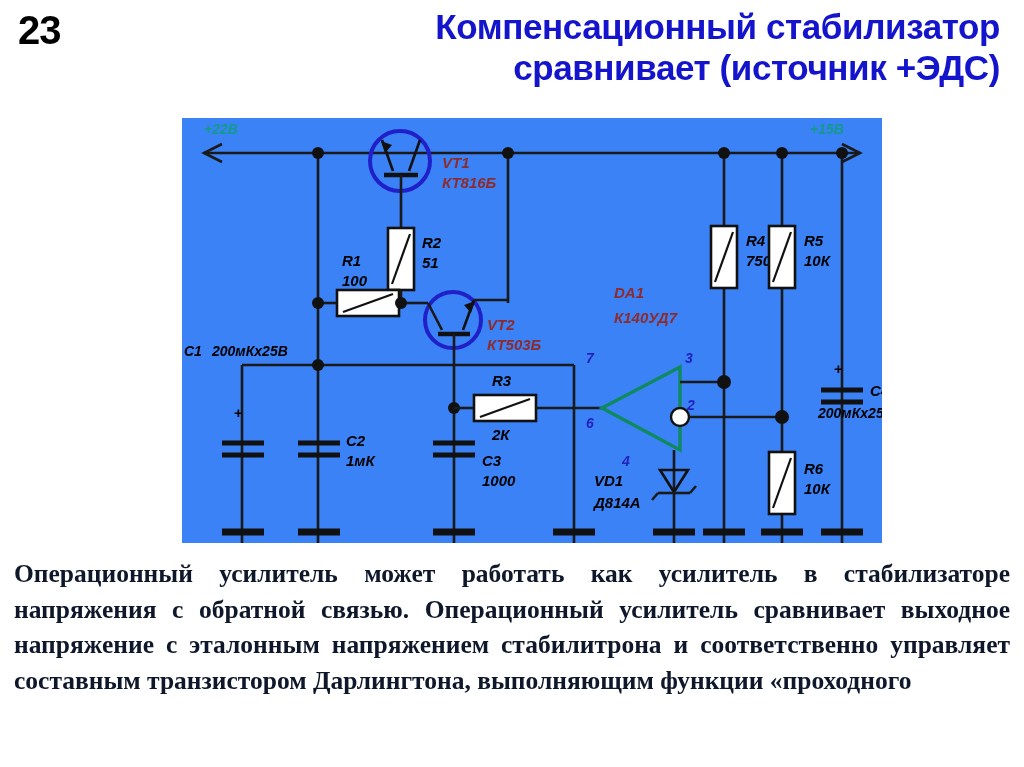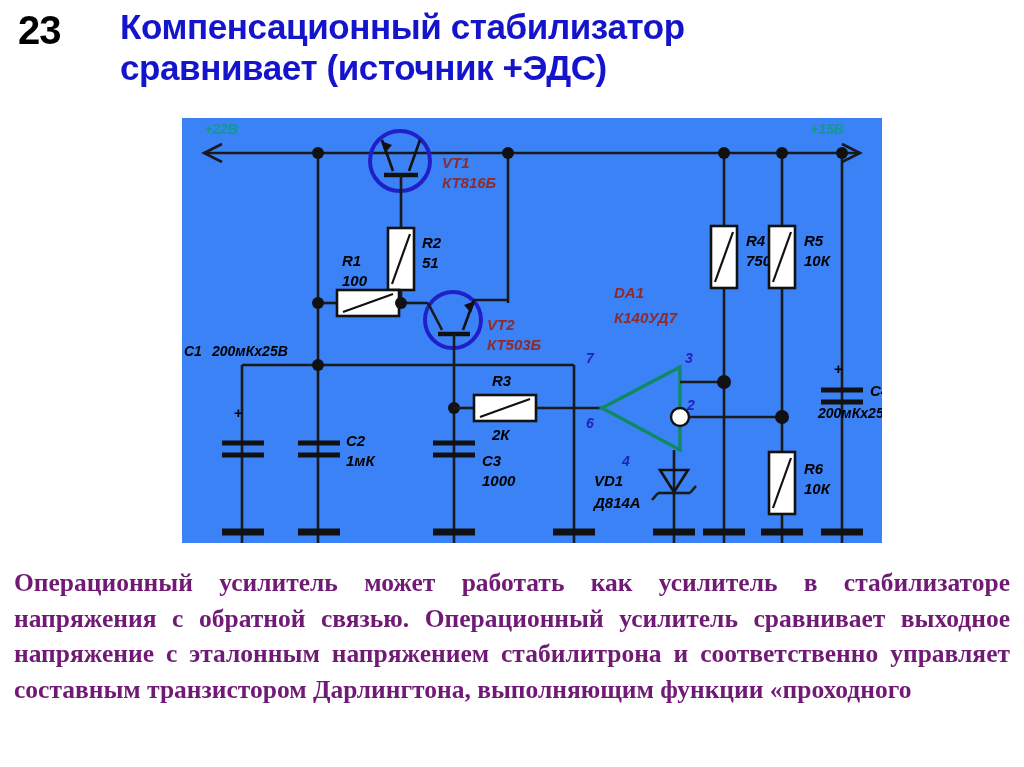--- a/index.html
+++ b/index.html
@@ -31,21 +31,21 @@
     font-weight: bold;
     font-size: 40px;
     color: #000000;
     letter-spacing: -1px;
   }
   #title-block {
     position: absolute;
     left: 120px;
     top: 6px;
     width: 880px;
-    text-align: left;
+    text-align: right;
     font-family: "Liberation Sans", sans-serif;
     font-weight: bold;
     font-size: 35px;
     line-height: 41px;
     color: #1414cd;
     letter-spacing: -0.4px;
   }
   .title-line { display: block; white-space: nowrap; }
 
   
@@ -62,23 +62,22 @@
   
   #body-text {
     position: absolute;
     left: 14px;
     top: 556px;
     width: 996px;
     font-family: "Liberation Serif", serif;
     font-weight: bold;
     font-size: 25.5px;
     line-height: 35.5px;
-    color: #701a75;
+    color: #0f172a;
     text-align: justify;
-    margin-top: 9px;
   }
   #body-text p { margin: 0; }
   .para-last {
     display: flex;
     align-items: baseline;
     gap: 0;
   }
   .tail-word { white-space: nowrap; }
   #formula {
     font-style: italic;

